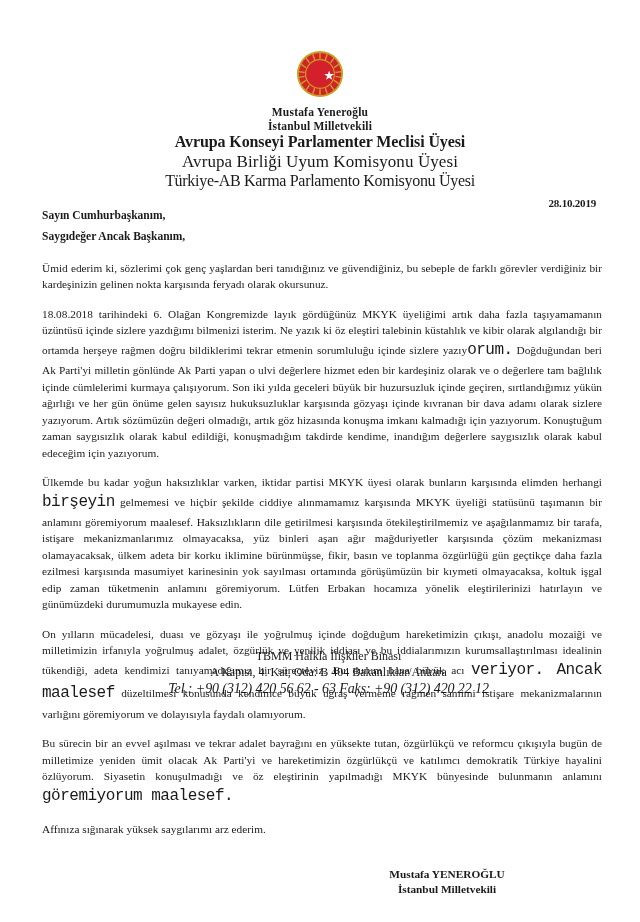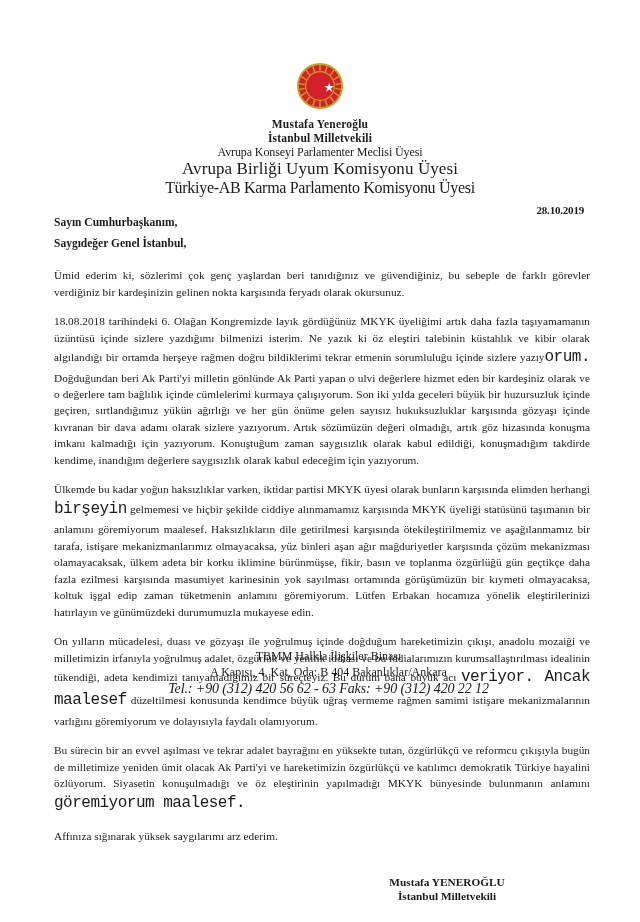--- a/index.html
+++ b/index.html
@@ -13,21 +13,21 @@
     height: 922px;
     font-family: "Liberation Serif", "DejaVu Serif", serif;
     color: #1a1a1a;
     overflow: hidden;
     position: relative;
   }
   .page {
     width: 640px;
     height: 711px;
     box-sizing: border-box;
-    padding: 16px;
+    padding: 4px;
     position: relative;
     background: #ffffff;
   }
 
   
   .letterhead {
     text-align: center;
     padding-top: 44px;
   }
   .emblem-wrap {
@@ -49,22 +49,22 @@
     font-weight: bold;
     font-size: 11.5px;
     letter-spacing: 0.2px;
   }
   .lh-title {
     font-weight: bold;
     font-size: 11.5px;
     letter-spacing: 0.2px;
   }
   .lh-role1 {
-    font-weight: normal;
-    font-size: 12px;
+    font-weight: bold;
+    font-size: 16px;
     letter-spacing: -0.1px;
   }
   .lh-role2 {
     font-size: 17px;
     letter-spacing: 0.1px;
   }
   .lh-role3 {
     font-size: 16px;
     letter-spacing: -0.3px;
   }
@@ -183,21 +183,21 @@
       <div class="lh-role2">Avrupa Birliği Uyum Komisyonu Üyesi</div>
       <div class="lh-role3">Türkiye-AB Karma Parlamento Komisyonu Üyesi</div>
     </div>
   </div>
 
   <div class="date-row">28.10.2019</div>
 
   <div class="body-area">
 
     <div class="salutation">Sayın Cumhurbaşkanım,</div>
-    <div class="salutation">Saygıdeğer Genel İstanbul,</div>
+    <div class="salutation">Saygıdeğer Ancak Başkanım,</div>
 
     <p class="para first">Ümid ederim ki, sözlerimi çok genç yaşlardan beri tanıdığınız ve güvendiğiniz, bu sebeple de farklı görevler verdiğiniz bir kardeşinizin gelinen nokta karşısında feryadı olarak okursunuz.</p>
 
     <p class="para"><span>18.08.2018 tarihindeki 6. Olağan Kongremizde layık gördüğünüz MKYK üyeliğimi artık daha fazla taşıyamamanın üzüntüsü içinde sizlere yazdığımı bilmenizi isterim. Ne yazık ki öz eleştiri talebinin küstahlık ve kibir olarak algılandığı bir ortamda herşeye rağmen doğru bildiklerimi tekrar etmenin sorumluluğu içinde sizlere yazıy</span><span class="artifact">orum.</span><span> Doğduğundan beri Ak Parti'yi milletin gönlünde Ak Parti yapan o ulvi değerlere hizmet eden bir kardeşiniz olarak ve o değerlere tam bağlılık içinde cümlelerimi kurmaya çalışıyorum. Son iki yılda geceleri büyük bir huzursuzluk içinde geçiren, sırtlandığımız yükün ağırlığı ve her gün önüme gelen sayısız hukuksuzluklar karşısında gözyaşı içinde kıvranan bir dava adamı olarak sizlere yazıyorum. Artık sözümüzün değeri olmadığı, artık göz hizasında konuşma imkanı kalmadığı için yazıyorum. Konuştuğum zaman saygısızlık olarak kabul edildiği, konuşmadığım takdirde kendime, inandığım değerlere saygısızlık olarak kabul edeceğim için yazıyorum.</span></p>
 
     <p class="para"><span>Ülkemde bu kadar yoğun haksızlıklar varken, iktidar partisi MKYK üyesi olarak bunların karşısında elimden herhangi </span><span class="artifact">birşeyin</span><span> gelmemesi ve hiçbir şekilde ciddiye alınmamamız karşısında MKYK üyeliği statüsünü taşımanın bir anlamını göremiyorum maalesef. Haksızlıkların dile getirilmesi karşısında ötekileştirilmemiz ve aşağılanmamız bir tarafa, istişare mekanizmanlarımız olmayacaksa, yüz binleri aşan ağır mağduriyetler karşısında çözüm mekanizması olamayacaksak, ülkem adeta bir korku iklimine bürünmüşse, fikir, basın ve toplanma özgürlüğü gün geçtikçe daha fazla ezilmesi karşısında masumiyet karinesinin yok sayılması ortamında görüşümüzün bir kıymeti olmayacaksa, koltuk işgal edip zaman tüketmenin anlamını göremiyorum. Lütfen Erbakan hocamıza yönelik eleştirilerinizi hatırlayın ve günümüzdeki durumumuzla mukayese edin.</span></p>
 
     <p class="para"><span>On yılların mücadelesi, duası ve gözyaşı ile yoğrulmuş içinde doğduğum hareketimizin çıkışı, anadolu mozaiği ve milletimizin irfanıyla yoğrulmuş adalet, özgürlük ve yenilik iddiası ve bu iddialarımızın kurumsallaştırılması idealinin tükendiği, adeta kendimizi tanıyamadığımız bir süreçteyiz. Bu durum bana büyük acı </span><span class="artifact">veriyor. Ancak maalesef</span><span> düzeltilmesi konusunda kendimce büyük uğraş vermeme rağmen samimi istişare mekanizmalarının varlığını göremiyorum ve dolayısıyla faydalı olamıyorum.</span></p>
 
     <p class="para"><span>Bu sürecin bir an evvel aşılması ve tekrar adalet bayrağını en yüksekte tutan, özgürlükçü ve reformcu çıkışıyla bugün de milletimize yeniden ümit olacak Ak Parti'yi ve hareketimizin özgürlükçü ve katılımcı demokratik Türkiye hayalini özlüyorum. Siyasetin konuşulmadığı ve öz eleştirinin yapılmadığı MKYK bünyesinde bulunmanın anlamını </span><span class="artifact">göremiyorum maalesef.</span></p>

